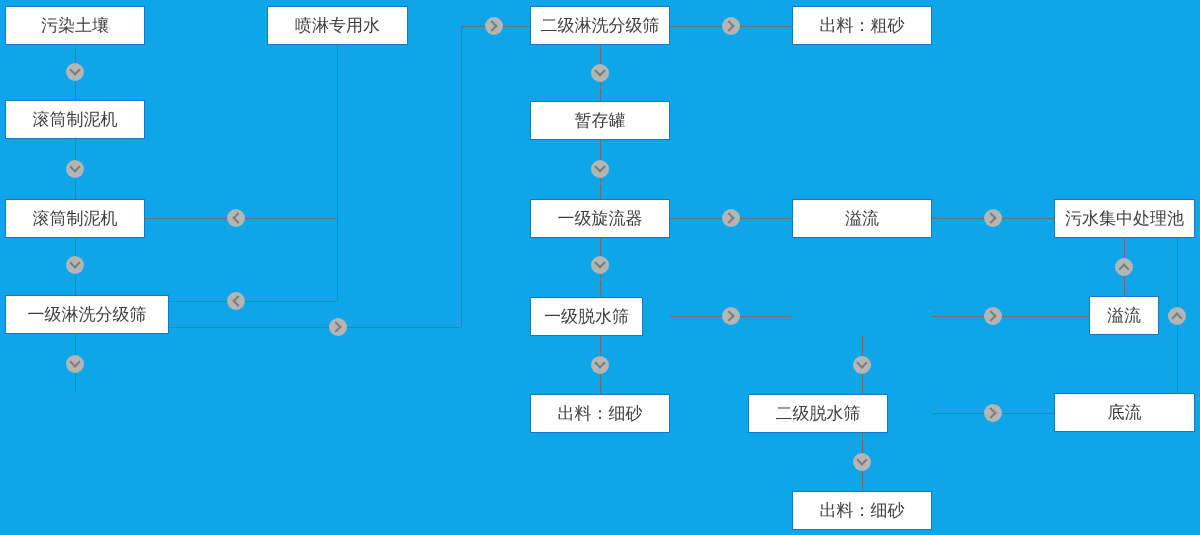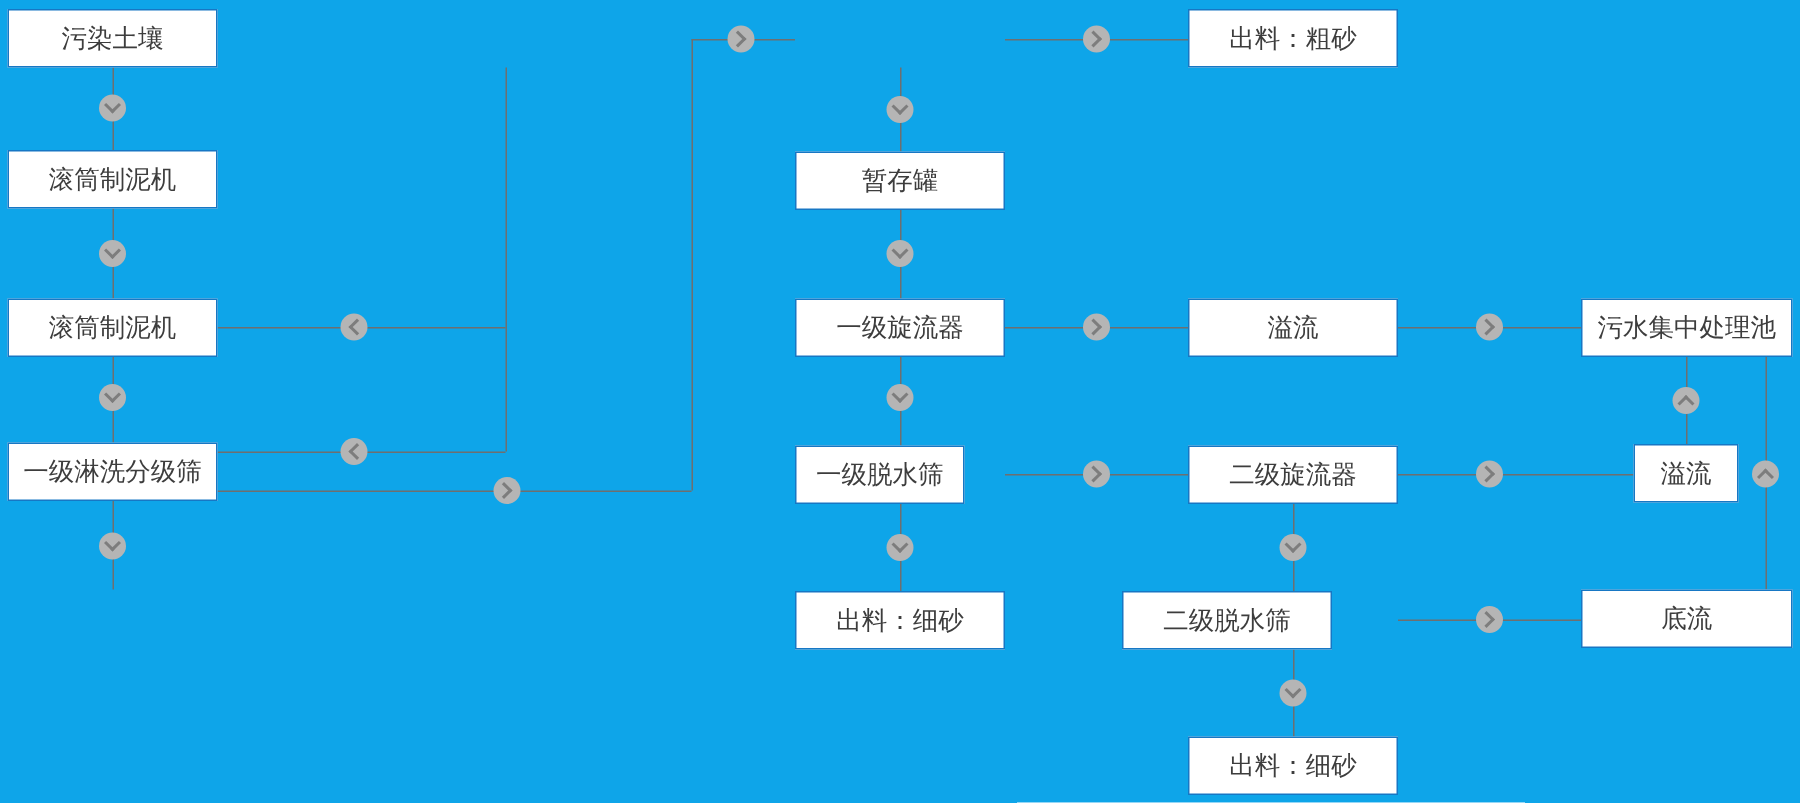--- a/index.html
+++ b/index.html
@@ -60,31 +60,32 @@
   .d-up    { transform: translateY(2px) rotate(225deg); }
 </style>
 </head>
 <body>
 
 <div class="canvas">
 
   <div class="node" style="left:5px;top:6px;width:140px">污染土壤</div>
   <div class="node" style="left:5px;top:100px;width:140px">滚筒制泥机</div>
   <div class="node" style="left:5px;top:199px;width:140px">滚筒制泥机</div>
-  <div class="node" style="left:5px;top:295px;width:140px">一级淋洗分级筛</div>
+  <div class="node" style="left:5px;top:295px;width:164px">一级淋洗分级筛</div>
 
+  <div class="node" style="left:267px;top:6px;width:141px">喷淋专用水</div>
 
+  <div class="node" style="left:530px;top:6px;width:140px">二级淋洗分级筛</div>
   <div class="node" style="left:530px;top:101px;width:140px">暂存罐</div>
   <div class="node" style="left:530px;top:199px;width:140px">一级旋流器</div>
   <div class="node" style="left:530px;top:297px;width:113px">一级脱水筛</div>
   <div class="node" style="left:530px;top:394px;width:140px">出料：细砂</div>
 
   <div class="node" style="left:792px;top:6px;width:140px">出料：粗砂</div>
   <div class="node" style="left:792px;top:199px;width:140px">溢流</div>
-  <div class="node" style="left:792px;top:297px;width:140px">二级旋流器</div>
   <div class="node" style="left:748px;top:394px;width:140px">二级脱水筛</div>
   <div class="node" style="left:792px;top:491px;width:140px">出料：细砂</div>
 
   <div class="node" style="left:1054px;top:199px;width:141px">污水集中处理池</div>
   <div class="node" style="left:1089px;top:296px;width:70px">溢流</div>
   <div class="node" style="left:1054px;top:393px;width:141px">底流</div>
 
   <div class="vline" style="left:75px;top:45px;height:55px"></div>
   <div class="vline" style="left:75px;top:139px;height:60px"></div>
   <div class="vline" style="left:75px;top:238px;height:57px"></div>

